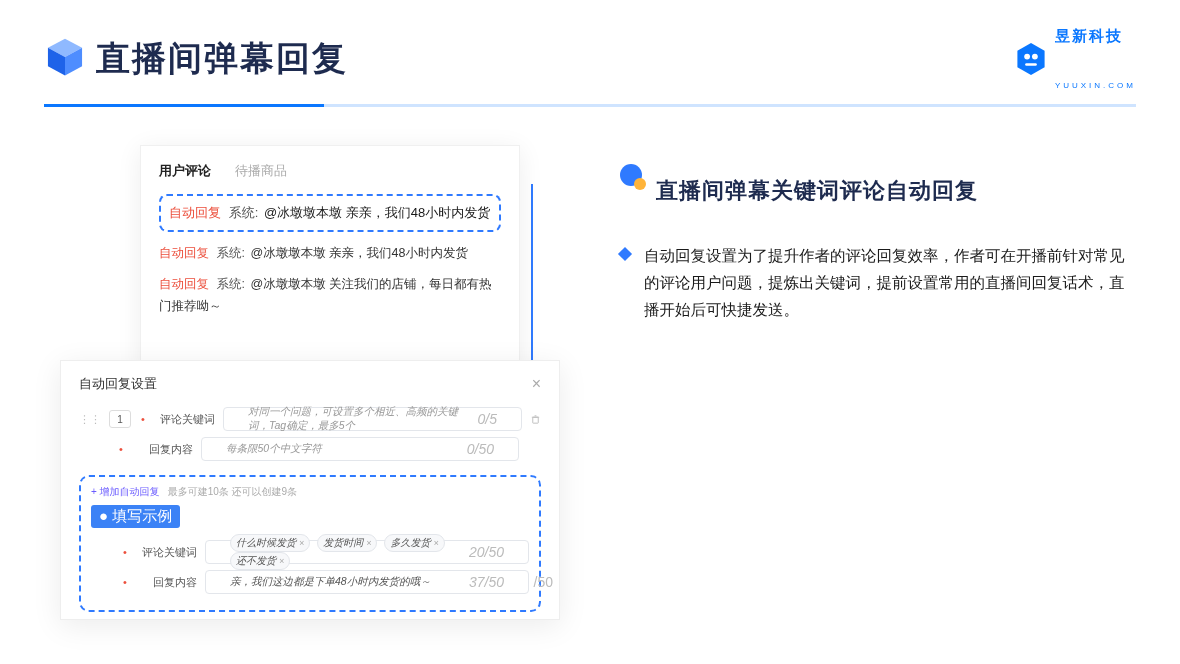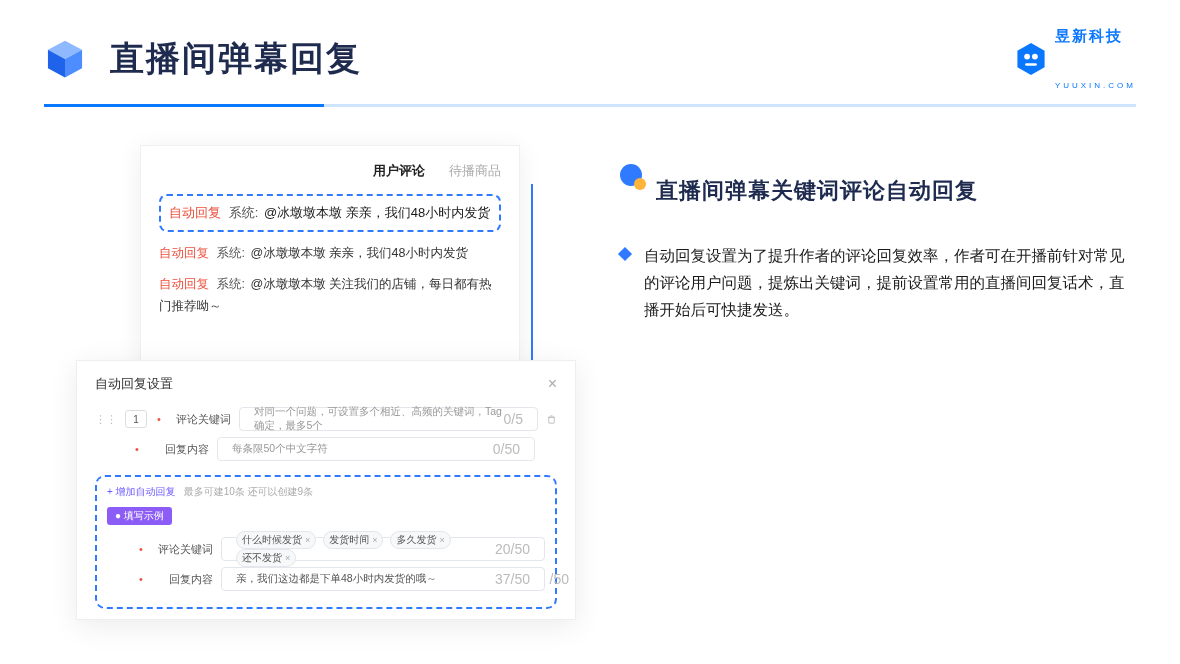--- a/index.html
+++ b/index.html
@@ -1,20 +1,20 @@
 <!DOCTYPE html>
 <html><head>
 <meta charset="utf-8">
 <style>
   * { box-sizing: border-box; margin: 0; padding: 0; }
   body { width: 1180px; height: 664px; font-family: "PingFang SC","Microsoft YaHei",Arial,sans-serif; color:#1a1a1a; background:#fff; position:relative; }
 
   
   .header { padding: 28px 44px 0 44px; display:flex; align-items:center; justify-content:space-between; }
-  .title-wrap { display:flex; align-items:center; gap:24px; }
+  .title-wrap { display:flex; gap:10px; }
   .cube-icon svg { width:42px; height:42px; display:block; }
   .page-title { font-size: 34px; font-weight: 600; letter-spacing: 2px; color:#1e2b4f; }
   .brand { display:flex; align-items:center; gap:8px; }
   .brand-logo svg { width:32px; height:34px; display:block; }
   .brand-text { display:flex; flex-direction:column; line-height:1;gap:35px; }
   .brand-cn { font-size:15px; font-weight:700; color:#0a77ff; letter-spacing:2px; }
   .brand-en { font-size:8px; color:#0a77ff; letter-spacing:3px; margin-top:4px; }
   .header-underline {
     margin: 14px 44px 0 44px; height:3px;
     background: linear-gradient(to right, #0a77ff 0, #0a77ff 280px, #cfe4ff 280px, #cfe4ff 100%);
@@ -24,60 +24,60 @@
   .main { display:flex; padding: 38px 44px 0 60px; gap:60px; position:relative; }
   .left-col { width:500px; position:relative; }
   .right-col { flex:1; }
 
   
   .comments-card {
     position:absolute; top:0; left:80px; width:380px; height:225px;
     background:#fff; border:1px solid #f0f0f0; box-shadow: 0 4px 24px rgba(0,0,0,0.07);
     padding:16px 18px 10px;
   }
-  .cc-tabs { display:flex; gap:24px; font-size:13px; margin-bottom:14px;justify-content:flex-end; }
+  .cc-tabs { display:flex; gap:24px; font-size:13px; margin-bottom:14px; }
   .cc-tab-active { font-weight:700; color:#222; }
   .cc-tab { color:#aaa; }
   .cc-row { font-size:12.5px; color:#333; line-height:1.8; margin-bottom:8px; }
   .cc-label { color:#ec4f3c; font-weight:500; margin-right:4px; }
   .cc-sys { color:#555; margin-right:2px; }
   .cc-row-hl {
     border:2px dashed #2f7aff; border-radius:8px; padding:6px 8px; margin-bottom:10px;
     font-size:13px; line-height:1.7;
   }
 
   
   .settings-card {
-    position:absolute; top:215px; left:16px; width:500px; height:260px;
+    position:absolute; top:215px; left:0; width:500px; height:260px;
     background:#fff; border:1px solid #eee; box-shadow: 0 6px 28px rgba(0,0,0,0.08);
     padding:14px 18px 14px;
   }
   .sc-head { display:flex; justify-content:space-between; align-items:center; font-size:13px; font-weight:500; color:#333; margin-bottom:14px;}
   .sc-close { color:#aaa; font-size:16px; }
   .sc-row { display:flex; align-items:center; gap:8px; margin:6px 0; font-size:11px; position:relative; }
   .sc-idx-box { display:flex; align-items:center; gap:4px; color:#bbb; }
   .sc-idx { border:1px solid #ddd; border-radius:3px; width:22px; height:18px; display:flex; align-items:center; justify-content:center; font-size:10px; color:#555;}
   .sc-label { width:60px; text-align:right; color:#555; }
   .sc-req { color:#ec4f3c; width:8px; text-align:center; }
   .sc-input {
-    flex:1; border:1px solid #e3e6eb; border-radius:4px; height:24px; padding:0 14px;
-    font-size:10.5px; color:#999; display:flex; align-items:center; justify-content:space-between;
+    flex:1; border:1px solid #e3e6eb; border-radius:4px; height:24px; padding:0 24px;
+    font-size:10.5px; color:#999; display:flex; align-items:center; justify-content:space-between;font-style:italic;
   }
   .sc-count { color:#bbb; font-size:14px; }
   .sc-input-filled { color:#555; }
   .sc-trail { color:#bbb; font-size:11px; display:flex; align-items:center; gap:6px; }
   .sc-trail svg { width:11px; height:11px; }
 
   
   .example-box {
     border:2px dashed #2f7aff; border-radius:10px; padding:8px 10px 10px; margin-top:14px;
   }
   .eb-top { display:flex; align-items:flex-end; gap:8px; font-size:10px; color:#aaa; margin-bottom:6px;}
   .eb-add { color:#6a5bff; }
-  .eb-badge { background:#8b5cf6; color:#fff; font-size:10px; padding:2px 8px; border-radius:3px; display:inline-block; margin-bottom:6px;}
+  .eb-badge { background:#3b82f6; color:#fff; font-size:15px; padding:2px 8px; border-radius:3px; display:inline-block; margin-bottom:6px;}
   .tag {
     display:inline-flex; align-items:center; border:1px solid #e3e6eb; background:#f7f8fa; border-radius:9px;
     font-size:10px; color:#555; padding:1px 5px; margin-right:4px;
   }
   .tag-x { color:#aaa; margin-left:3px; font-size:9px; }
 
   
   .rc-head { display:flex; align-items:center; gap:12px; margin-bottom:36px; }
   .bubble { width:24px; height:24px; position:relative; }
   .bubble::before { content:""; position:absolute; width:22px; height:22px; background:#2f7aff; border-radius:50%; left:0; top:0;}

